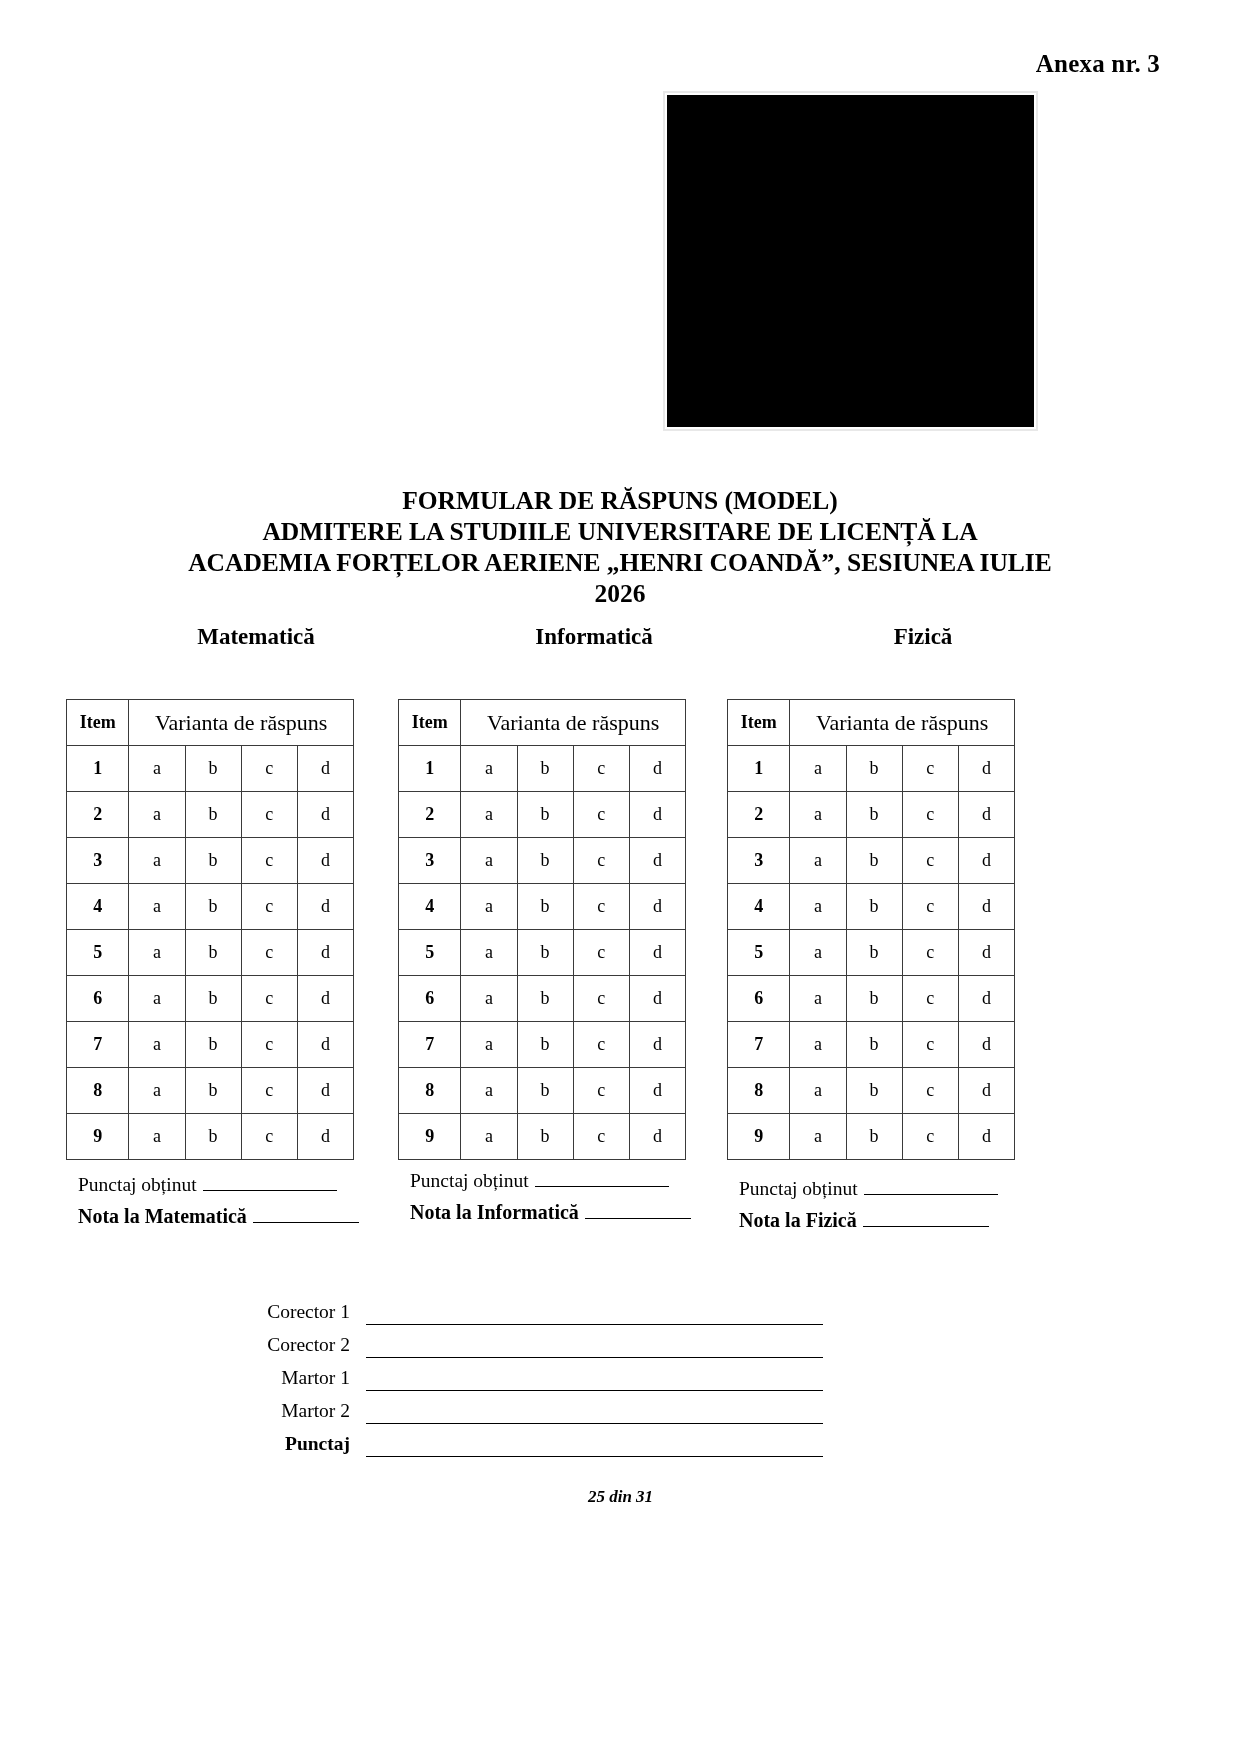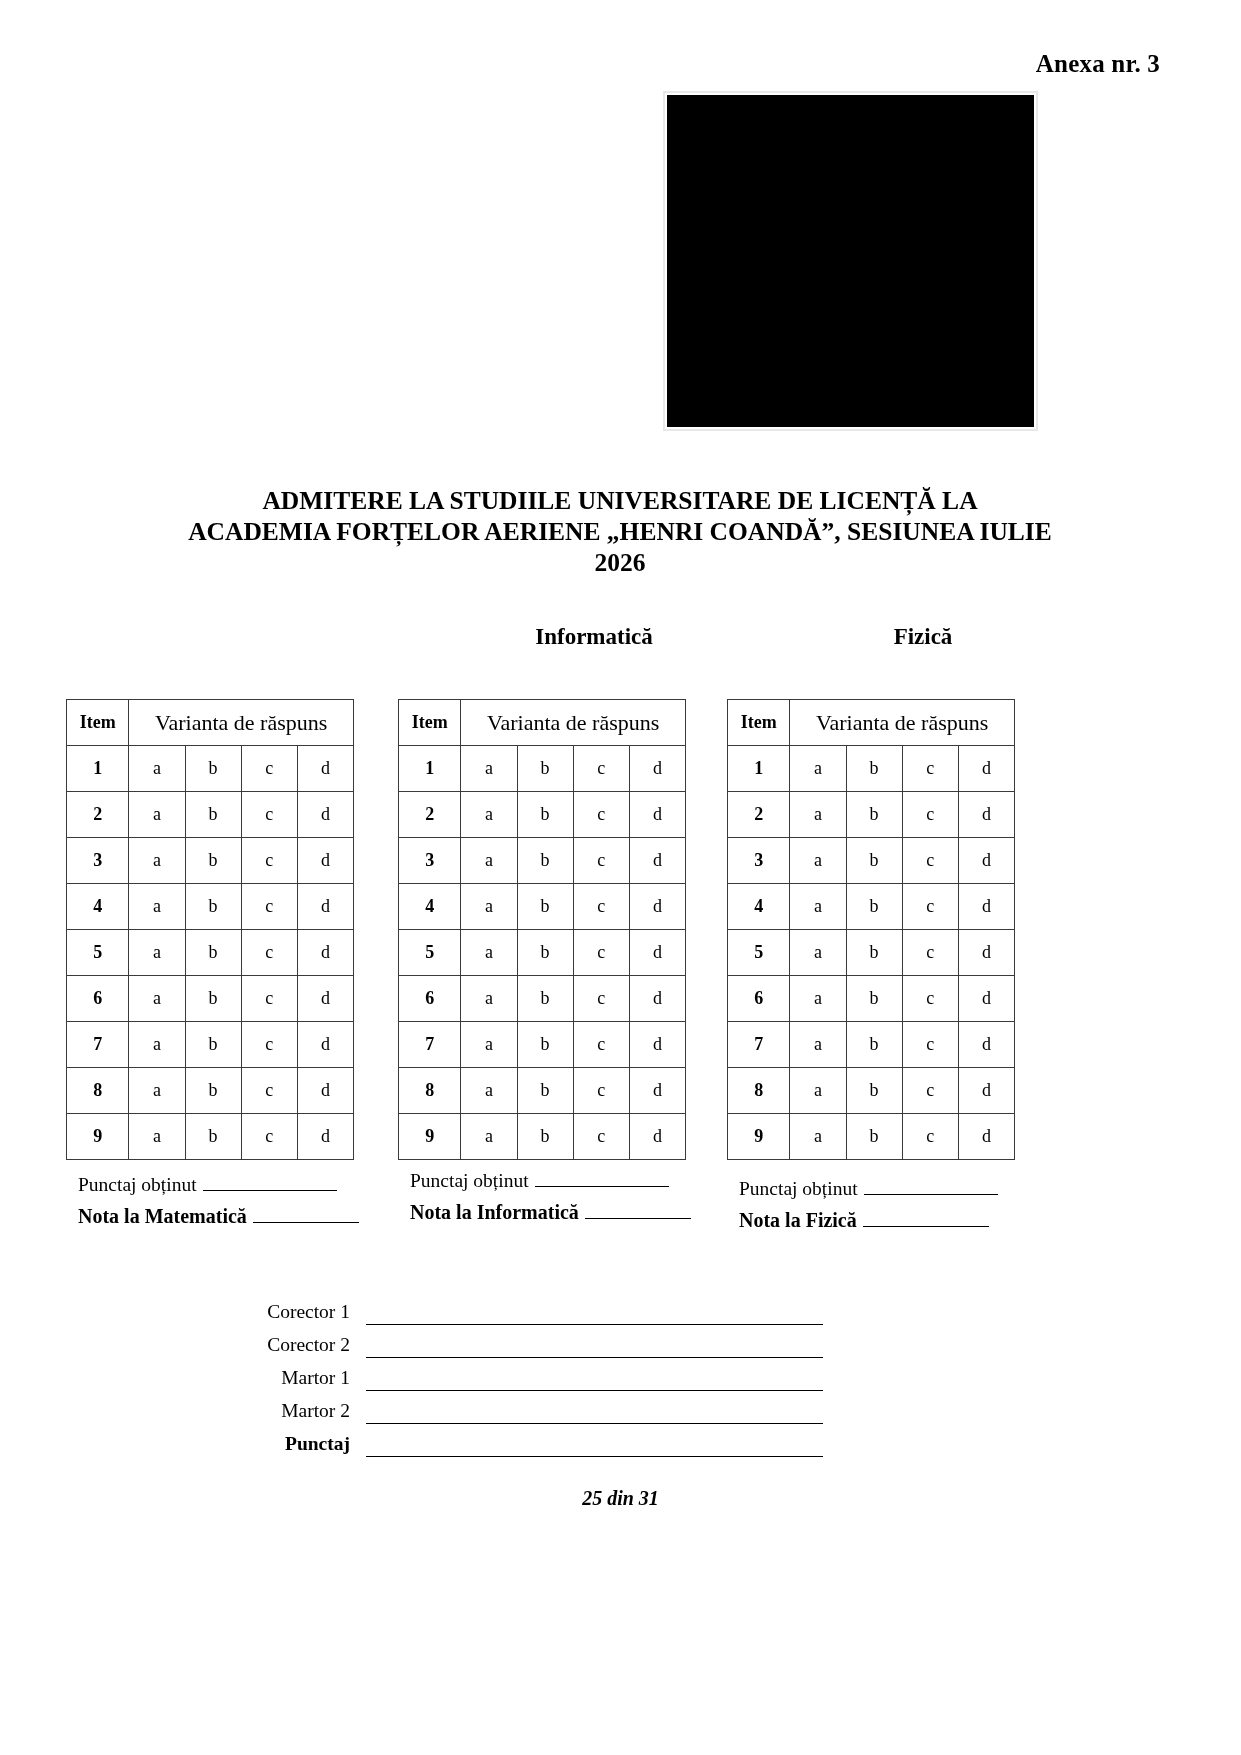--- a/index.html
+++ b/index.html
@@ -165,43 +165,45 @@
     max-width: 457px;
   }
 
   
   .footer {
     position: absolute;
     left: 0;
     top: 1487px;
     width: 1241px;
     text-align: center;
-    font-size: 20px;
+    font-size: 17px;
     font-weight: bold;
     font-style: italic;
   }
 </style>
 </head>
 <body>
 
 <div class="page">
 
   <div class="annex-label">Anexa nr. 3</div>
 
   <div class="photo-frame">
     <div class="photo-inner"></div>
   </div>
 
   <div class="title-block">
+    <div>FORMULAR DE RĂSPUNS (MODEL)</div>
     <div>ADMITERE LA STUDIILE UNIVERSITARE DE LICENȚĂ LA</div>
     <div>ACADEMIA FORȚELOR AERIENE „HENRI COANDĂ”, SESIUNEA IULIE</div>
     <div>2026</div>
   </div>
 
   <div class="subject-row">
+    <div class="subject-heading subj-0">Matematică</div>
     <div class="subject-heading subj-1">Informatică</div>
     <div class="subject-heading subj-2">Fizică</div>
   </div>
 
   <table class="ans-table tbl-0" id="table-0">
       <tbody>
         <tr>
           <th class="col-item">Item</th>
           <th class="col-variant" colspan="4">Varianta de răspuns</th>
         </tr>

